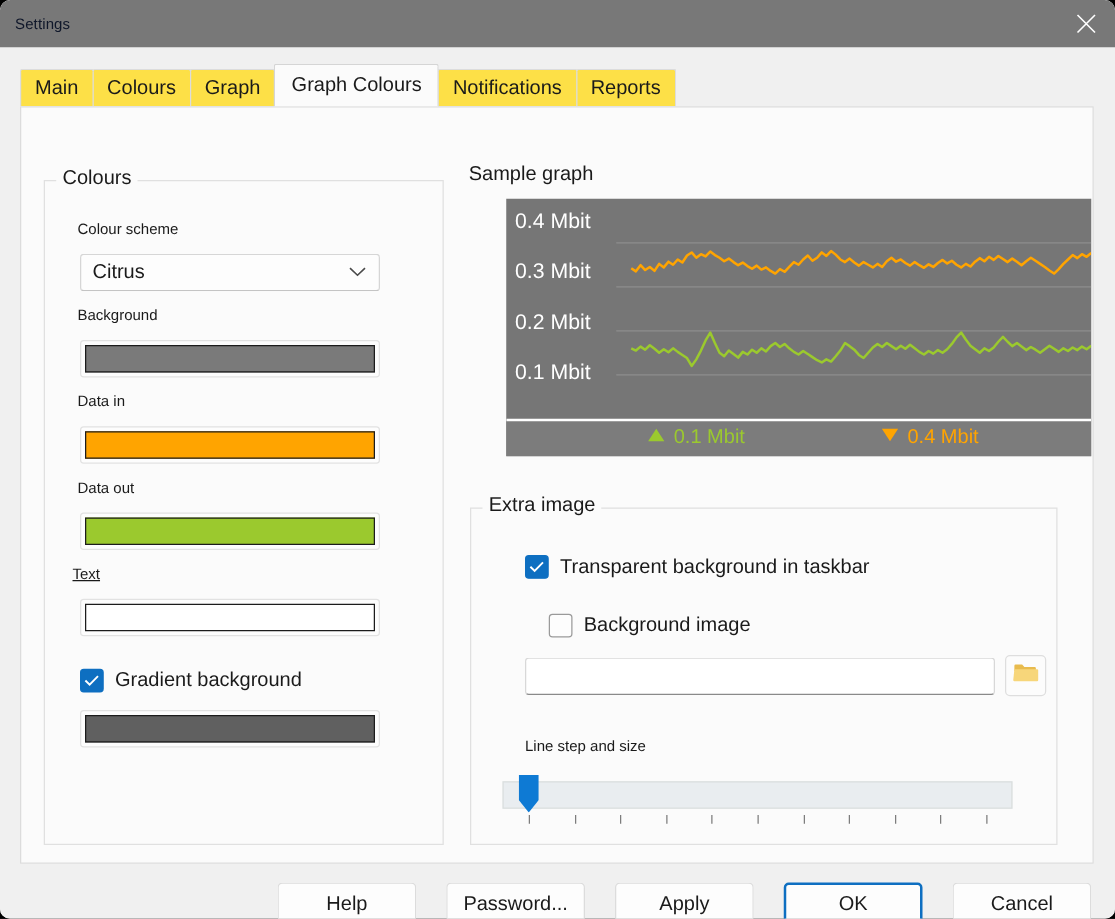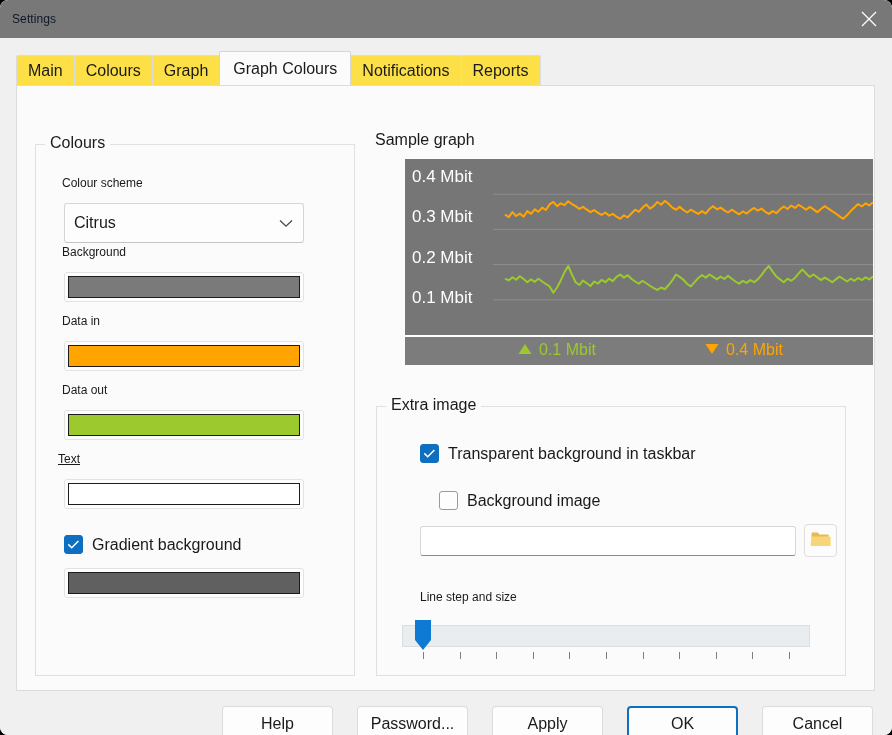--- a/index.html
+++ b/index.html
@@ -355,21 +355,21 @@
         <span>Reports</span>
       </div>
     </div>
 
     <div id="tabpage">
 
       <div class="groupbox" id="grp-colours">
         <span class="group-title">Colours</span>
 
         <span class="field-label" style="left:26px; top:31px;">Colour scheme</span>
-        <div class="combobox" style="left:28px; top:58px; width:240px; height:40px;">
+        <div class="combobox" style="left:28px; top:58px; width:240px; height:30px;">
           <span>Citrus</span>
           <span class="chev">
             <svg width="14" height="9" viewBox="0 0 14 9">
                 <path d="M1 1.5 L7 7.2 L13 1.5" stroke="#4a4a4a" stroke-width="1.3" fill="none"></path>
               </svg>
           </span>
         </div>
 
         <span class="field-label" style="left:26px; top:100px;">Background</span>
         <div class="swatch-btn" style="left:28px; top:127px; width:240px; height:30px;">

